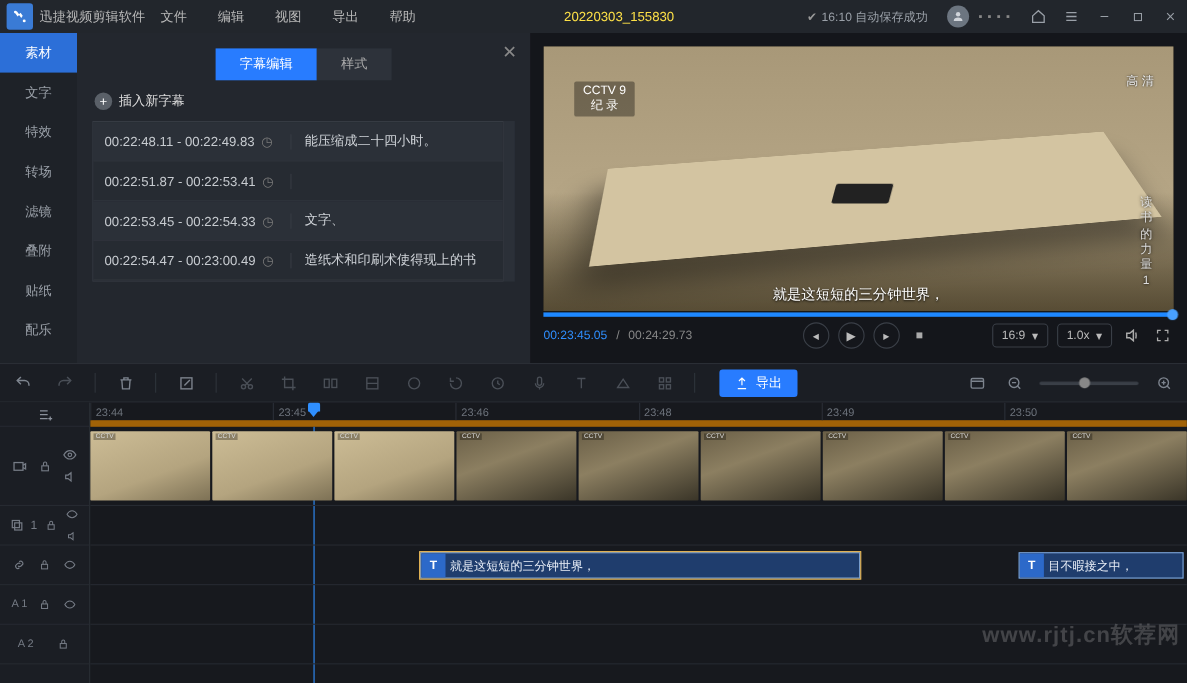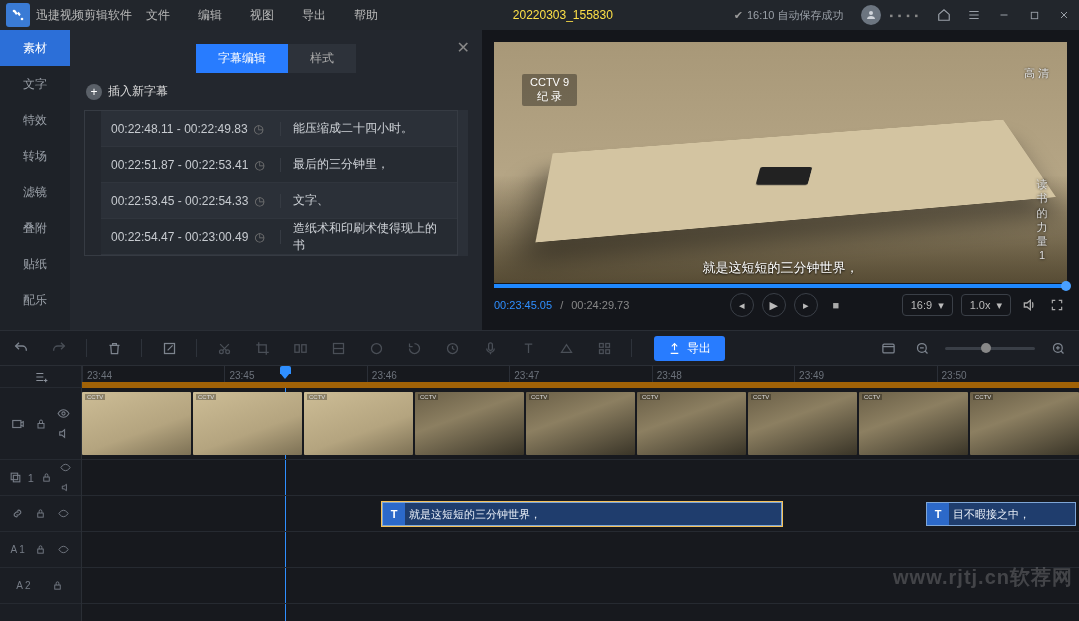--- a/index.html
+++ b/index.html
@@ -23,21 +23,21 @@
 .nav-tab { height: 36px; display: flex; align-items: center; justify-content: center; font-size: 12px; color: #9aa0a8; cursor: pointer; }
 .nav-tab.active { background: #2c6fd8; color: #fff; }
 
 .panel { flex: 0 0 412px; background: #23272e; position: relative; padding: 14px 14px 0 14px; }
 .panel-close { position: absolute; top: 8px; right: 12px; color: #888; cursor: pointer; font-size: 16px; }
 .panel-tabs { display: flex; justify-content: center; gap: 0; margin-bottom: 10px; }
 .ptab { padding: 6px 22px; font-size: 12px; background: #2d323a; color: #aaa; cursor: pointer; }
 .ptab.active { background: #287cff; color: #fff; }
 .insert-sub { display: flex; align-items: center; gap: 6px; font-size: 12px; color: #ddd; margin: 6px 0 10px 2px; cursor: pointer; }
 .insert-sub .plus { width: 16px; height: 16px; border-radius: 50%; background: #5a6068; display: flex; align-items: center; justify-content: center; color: #fff; font-size: 12px; }
-.sub-list { border: 1px solid #363b43; padding-left: 16px; }
+.sub-list { border: 1px solid #363b43; }
 .sub-row { display: flex; align-items: center; height: 36px; font-size: 12px; border-bottom: 1px solid #30353d; }
 .sub-row:nth-child(odd) { background: #2b3038; }
 .sub-row:nth-child(even) { background: #262b32; }
 .sub-time { width: 180px; padding: 0 10px; color: #c7cbd0; border-right: 1px solid #363b43; display:flex; align-items:center; gap:6px; }
 .sub-time .clk { color:#777; }
 .sub-text { flex: 1; padding: 0 12px; color: #cfd3d8; }
 .sub-scroll { width: 10px; background: #2b3038; }
 .panel-wrap { display:flex; }
 .panel-body { flex:1; }
 
@@ -188,21 +188,20 @@
                 <span>00:22:48.11 - 00:22:49.83</span>
                 <span class="clk">◷</span>
               </div>
             <div class="sub-text">能压缩成二十四小时。</div>
           </div>
           <div class="sub-row">
             <div class="sub-time">
                 <span>00:22:51.87 - 00:22:53.41</span>
                 <span class="clk">◷</span>
               </div>
-            <div class="sub-text">最后的三分钟里，</div>
           </div>
           <div class="sub-row">
             <div class="sub-time">
                 <span>00:22:53.45 - 00:22:54.33</span>
                 <span class="clk">◷</span>
               </div>
             <div class="sub-text">文字、</div>
           </div>
           <div class="sub-row">
             <div class="sub-time">
@@ -494,21 +493,20 @@
           </svg>
         </span>
     </div>
   </div>
 
   <div class="track-body">
     <div class="ruler">
       <div class="ruler-tick">23:44</div>
       <div class="ruler-tick">23:45</div>
       <div class="ruler-tick">23:46</div>
-      <div class="ruler-tick">23:47</div>
       <div class="ruler-tick">23:48</div>
       <div class="ruler-tick">23:49</div>
       <div class="ruler-tick">23:50</div>
     </div>
     <div class="playhead-marker">
         <div class="ph-top"></div>
         <div class="ph-tri"></div>
       </div>
     <div class="playhead-line"></div>
     <div class="ph-dot"></div>

